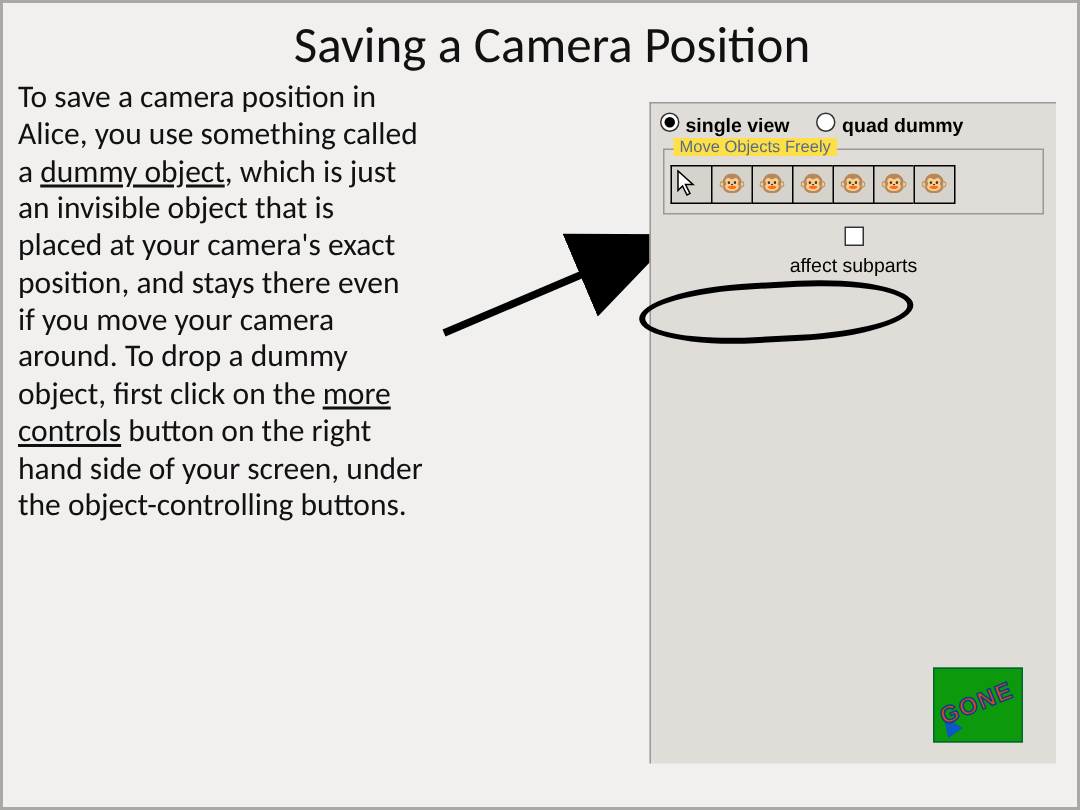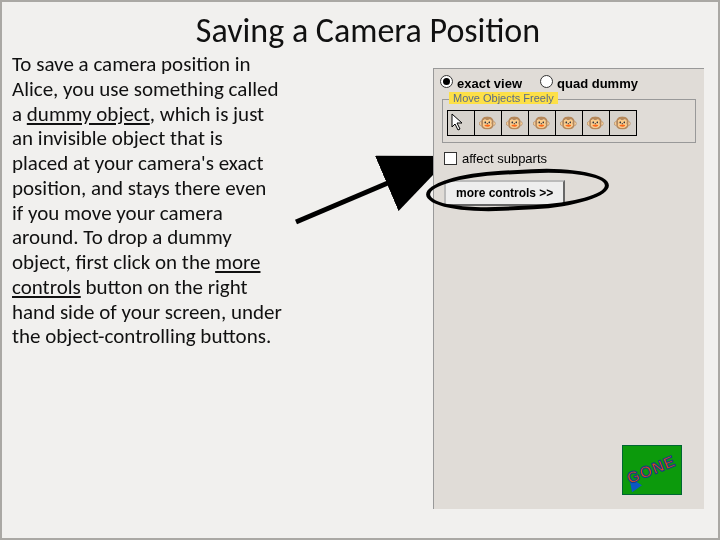--- a/index.html
+++ b/index.html
@@ -65,21 +65,21 @@
   background:#d6d2cc;
   display:flex;align-items:center;justify-content:center;
 }
 .tool:last-child{border-right:1px solid #000}
 .monkey{font-size:15px;line-height:1}
 .cursor{position:relative;width:100%;height:100%}
 .cursor svg{position:absolute;left:3px;top:2px}
 .affect{
   margin:8px 10px;
   font:13px Arial,sans-serif;
-  display:flex;align-items:center;gap:5px;
+  display:flex;align-items:center;gap:5px;flex-direction:column;
 }
 .chk{
   width:11px;height:11px;border:1px solid #333;display:inline-block;background:#fff;
 }
 .morewrap{
   position:relative;margin:14px 10px;
 }
 .morebtn{
   background:#eee;border:2px outset #bbb;
   font:700 12px Arial,sans-serif;
@@ -137,21 +137,21 @@
       <path d="M0,0 L14,6 L0,12 Z" fill="#000"></path>
     </marker>
   </defs>
   <line x1="4" y1="70" x2="150" y2="8" stroke="#000" stroke-width="5" marker-end="url(#ah)"></line>
 </svg>
 
 <div class="panel">
 
   <div class="views">
     <label>
-      <span class="radio sel"></span><b>exact view</b>
+      <span class="radio sel"></span><b>single view</b>
     </label>
     <label>
       <span class="radio"></span><b>quad dummy</b>
     </label>
   </div>
 
   <div class="group">
     <div class="group-title">Move Objects Freely</div>
     <div class="toolrow">
       <div class="tool">
@@ -181,21 +181,20 @@
         </div>
     </div>
   </div>
 
   <div class="affect">
     <span class="chk"></span>
     <span>affect subparts</span>
   </div>
 
   <div class="morewrap">
-    <span class="morebtn">more controls  &gt;&gt;</span>
     <div class="ring"></div>
   </div>
 
   <div class="gone">
     <span class="gone-up"></span>
     <span class="gone-txt">GONE</span>
   </div>
 
 </div>
 

